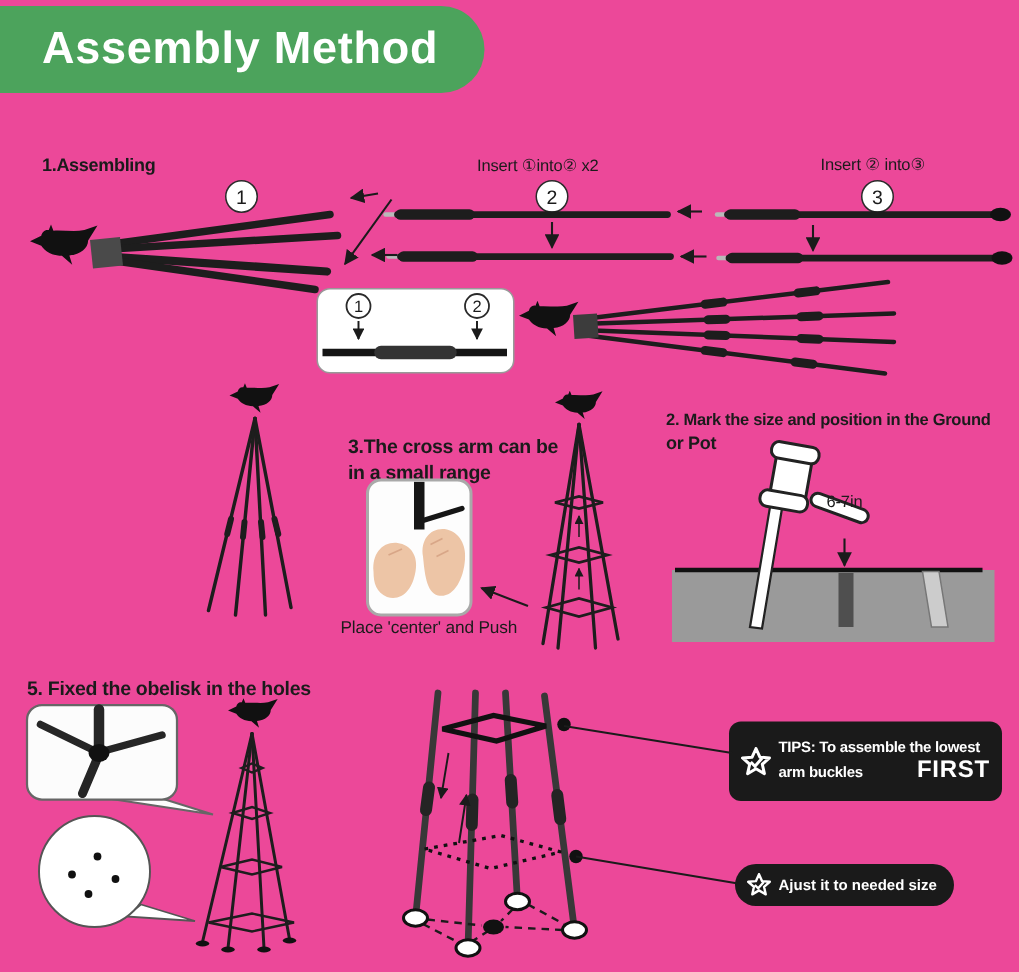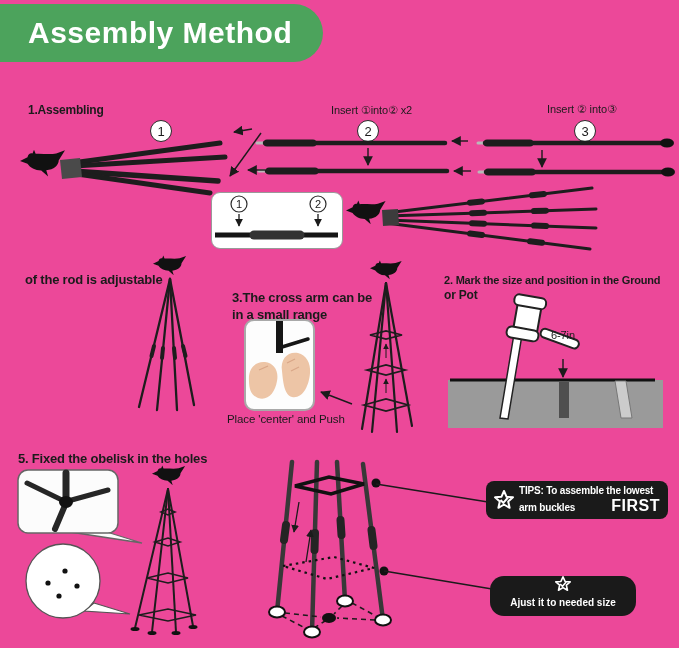--- a/index.html
+++ b/index.html
@@ -44,21 +44,21 @@
 
   <svg class="abs" style="left:20px;top:133px;" width="215" height="70" viewBox="0 0 215 70">
     <line class="rod" x1="52" y1="30" x2="200" y2="10" stroke-width="5"></line>
     <line class="rod" x1="54" y1="33" x2="205" y2="24" stroke-width="5"></line>
     <line class="rod" x1="52" y1="38" x2="198" y2="48" stroke-width="5.5"></line>
     <line class="rod" x1="50" y1="40" x2="190" y2="60" stroke-width="5"></line>
     <polygon points="40,27 60,25 62,44 42,46" fill="#4a4a4a"></polygon>
     <path d="M0,9.5 L6,6.5 C6.5,4.5 8,3 10,3.5 L11.2,0.5 L12.5,3.8 C18,3.5 24,4.5 29,3.5 L36,1 L31,9 C31,13 27,16.5 21,17 L22.5,22 L17,17.2 C12,17.2 8,14.8 6,11.8 Z" transform="translate(0,16) scale(1.25)" fill="#111"></path>
   </svg>
 
-  <div class="abs small-note" style="left:318px;top:104px;margin-left:13px;">Insert ①into② x2</div>
+  <div class="abs small-note" style="left:318px;top:104px;">Insert ①into② x2</div>
   <div class="abs num-circle" style="left:357px;top:120px;">
     <span>2</span>
   </div>
   <svg class="abs" style="left:255px;top:134px;" width="195" height="45" viewBox="0 0 195 45">
     <line class="tip" x1="2" y1="9" x2="12" y2="9" stroke-width="3"></line>
     <line class="rod" x1="10" y1="9" x2="190" y2="9" stroke-width="4.5"></line>
     <line class="rod" x1="12" y1="9" x2="58" y2="9" stroke-width="7"></line>
     <line class="tip" x1="4" y1="37" x2="14" y2="37" stroke-width="3"></line>
     <line class="rod" x1="12" y1="37" x2="192" y2="37" stroke-width="4.5"></line>
     <line class="rod" x1="14" y1="37" x2="60" y2="37" stroke-width="7"></line>
@@ -113,21 +113,20 @@
       <line x1="132" y1="43.3" x2="144" y2="43.7"></line>
         <line x1="194" y1="45.6" x2="206" y2="46.1"></line>
       <line x1="130" y1="53.6" x2="142" y2="55.1"></line>
         <line x1="190" y1="61.3" x2="202" y2="62.8"></line>
     </g>
     <polygon points="42,30 58,29 59,45 43,46" fill="#3c3c3c"></polygon>
     <path d="M0,9.5 L6,6.5 C6.5,4.5 8,3 10,3.5 L11.2,0.5 L12.5,3.8 C18,3.5 24,4.5 29,3.5 L36,1 L31,9 C31,13 27,16.5 21,17 L22.5,22 L17,17.2 C12,17.2 8,14.8 6,11.8 Z" transform="translate(6,20) scale(1.1)" fill="#111"></path>
   </svg>
 
   <div class="abs step-title" style="left:25px;top:271px;font-size:13px;line-height:17px;">
-    <span style="display:block">of the rod is adjustable</span>
   </div>
 
   <svg class="abs" style="left:130px;top:254px;" width="78" height="162" viewBox="0 0 78 162">
     <g stroke="#1d1d1d" stroke-width="2.3" stroke-linecap="round">
       <line x1="40" y1="25" x2="9" y2="153"></line>
         <line x1="40" y1="25" x2="27" y2="156"></line>
       <line x1="40" y1="25" x2="47" y2="156"></line>
         <line x1="40" y1="25" x2="64" y2="151"></line>
     </g>
     <g stroke="#1d1d1d" stroke-width="4" stroke-linecap="round">
@@ -284,35 +283,35 @@
       <ellipse cx="27" cy="162" rx="8" ry="5.5"></ellipse>
         <ellipse cx="62" cy="182" rx="8" ry="5.5"></ellipse>
       <ellipse cx="95" cy="151" rx="8" ry="5.5"></ellipse>
         <ellipse cx="133" cy="170" rx="8" ry="5.5"></ellipse>
     </g>
     <ellipse cx="79" cy="168" rx="7" ry="5" fill="#111"></ellipse>
     <circle cx="126" cy="33" r="4.5" fill="#111"></circle>
     <circle cx="134" cy="121" r="4.5" fill="#111"></circle>
   </svg>
 
-  <div class="abs badge" style="left:486px;top:481px;width:182px;height:38px;border-radius:8px;padding:0 8px;">
+  <div class="abs badge" style="left:486px;top:481px;width:182px;height:53px;border-radius:8px;padding:0 8px;">
     <svg width="20" height="20" viewBox="0 0 20 20">
       <polygon points="10,1 12.6,6.8 19,7.3 14.2,11.5 15.6,17.8 10,14.5 4.4,17.8 5.8,11.5 1,7.3 7.4,6.8" fill="none" stroke="#fff" stroke-width="2" stroke-linejoin="round"></polygon>
       <path d="M6.5,10 L9.3,12.8 L14,7.5" fill="none" stroke="#fff" stroke-width="2"></path>
     </svg>
     <div style="flex:1;">
       <div class="t1">TIPS: To assemble the lowest</div>
       <div class="row2">
         <span class="t1">arm buckles</span>
         <span class="first">FIRST</span>
       </div>
     </div>
   </div>
 
-  <div class="abs badge" style="left:490px;top:576px;width:146px;height:40px;border-radius:14px;padding:0 8px;flex-direction:column;">
+  <div class="abs badge" style="left:490px;top:576px;width:146px;height:28px;border-radius:14px;padding:0 8px;">
     <svg width="16" height="16" viewBox="0 0 20 20">
       <polygon points="10,1 12.6,6.8 19,7.3 14.2,11.5 15.6,17.8 10,14.5 4.4,17.8 5.8,11.5 1,7.3 7.4,6.8" fill="none" stroke="#fff" stroke-width="2" stroke-linejoin="round"></polygon>
       <path d="M6.5,10 L9.3,12.8 L14,7.5" fill="none" stroke="#fff" stroke-width="2"></path>
     </svg>
     <span class="badge2-text">Ajust it to needed size</span>
   </div>
 
   <svg class="abs" style="left:0;top:0;pointer-events:none;" width="679" height="648" viewBox="0 0 679 648">
     <defs>
       <marker id="mk-a" viewBox="0 0 10 10" refX="9" refY="5" markerWidth="7" markerHeight="7" orient="auto">

